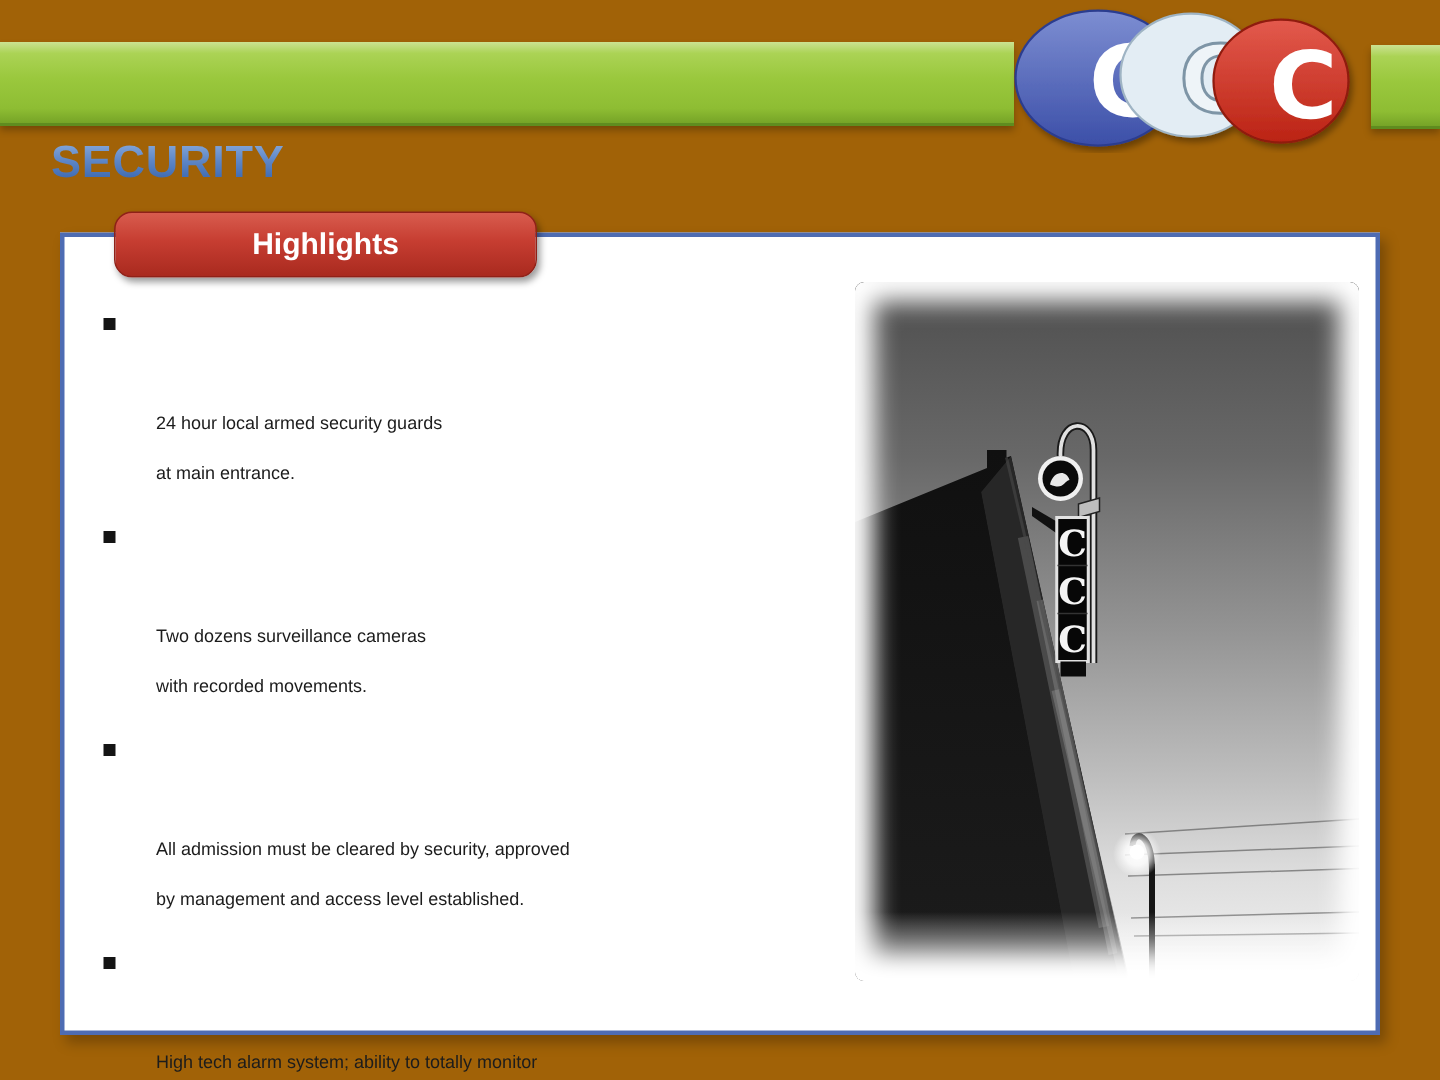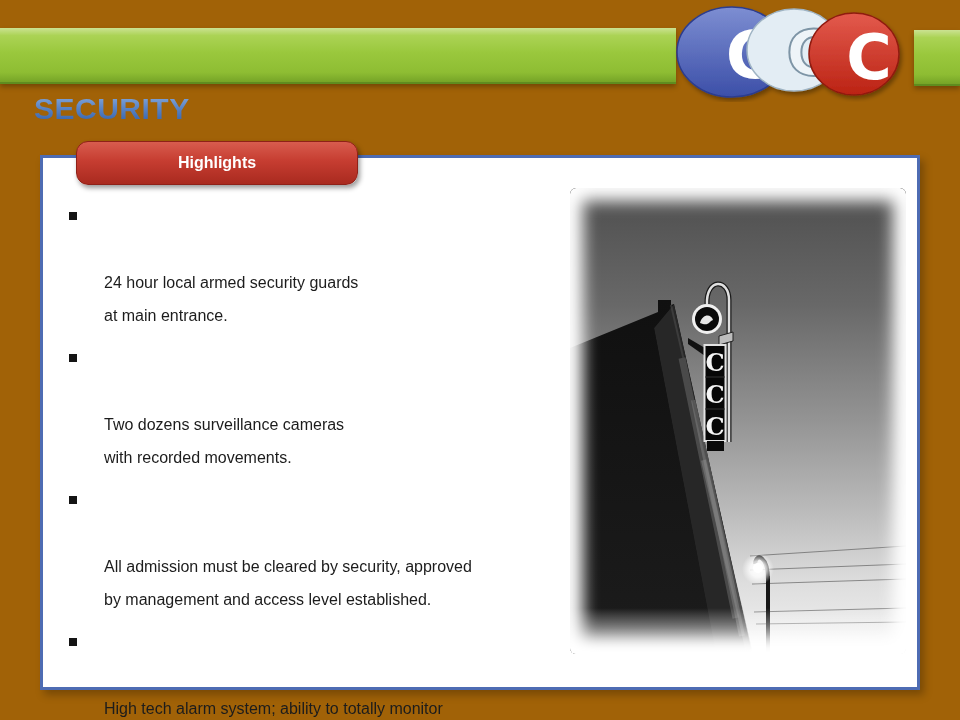--- a/index.html
+++ b/index.html
@@ -34,27 +34,27 @@
     position:absolute;left:40px;top:155px;width:874px;height:529px;
     background:#fff;border:3px solid var(--box_border,#4e6cb3);
     box-shadow:4px 5px 8px rgba(0,0,0,.25);
   }
   .badge{
     position:absolute;left:33px;top:-17px;width:280px;height:42px;
     background:linear-gradient(180deg,#d85c4e 0%,#c63d31 45%,#a92a1f 100%);
     border:1px solid #8f2118;border-radius:12px;
     box-shadow:2px 3px 5px rgba(0,0,0,.4);
     display:flex;align-items:center;justify-content:center;
-    color:#fff;font-size:16px;font-weight:bold;
+    color:#fff;font-size:20px;font-weight:bold;
   }
   
   .bullets{position:absolute;left:23px;top:42px;width:505px;}
   .bullet{
     position:relative;padding-left:38px;margin-bottom:10px;
-    font-size:16px;line-height:33px;color:#1c1c1c;white-space:pre-line;
+    font-size:12px;line-height:33px;color:#1c1c1c;white-space:pre-line;
   }
   .bullet .sq{
     position:absolute;left:3px;top:12px;width:8px;height:8px;background:#141414;
   }
   
   .photo{
     position:absolute;left:527px;top:30px;width:336px;height:466px;border-radius:6px;overflow:hidden;
   }
   .photo svg{display:block;width:100%;height:100%;}
   .photo .feather{

